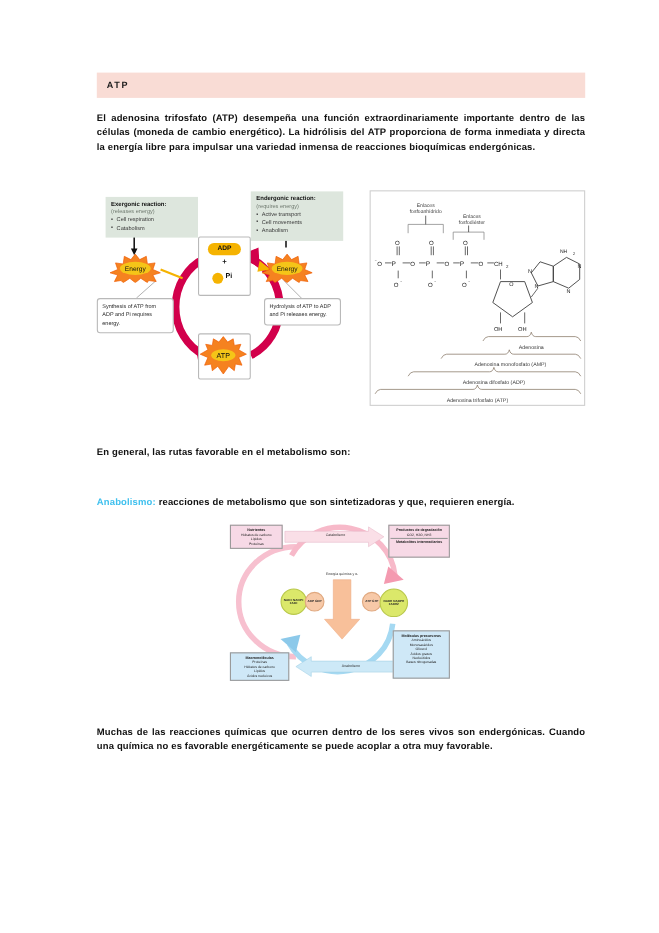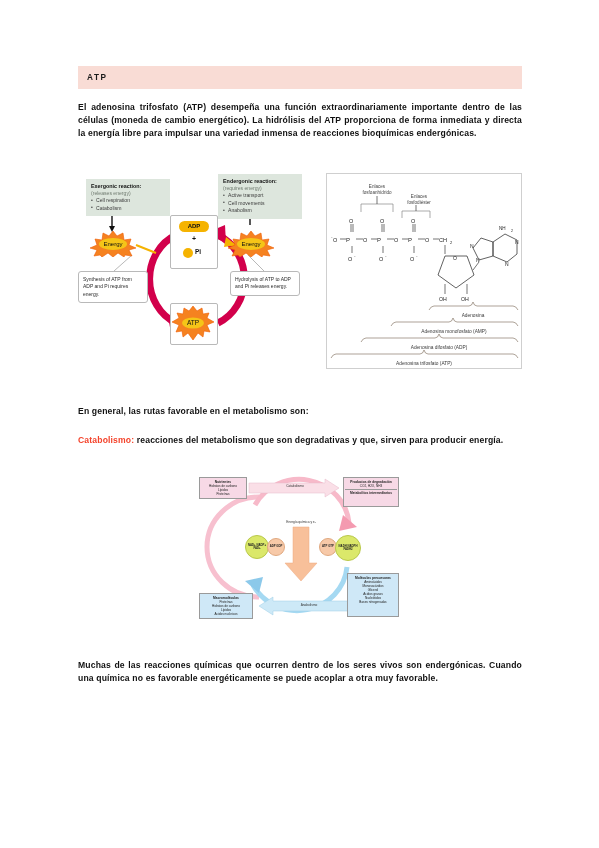--- a/index.html
+++ b/index.html
@@ -9,21 +9,21 @@
   }
   body {
     width: 599px;
     height: 848px;
     position: relative;
     font-family: "Liberation Sans", sans-serif;
     overflow: hidden;
   }
   .page {
     position: absolute;
-    left: 0; top: 0;
+    left: 10px; top: 0;
     width: 536px;
     height: 848px;
     background: #fff;
   }
   .content {
     position: absolute;
     left: 78px;
     top: 66px;
     width: 444px;
   }
@@ -359,24 +359,24 @@
           </g>
         </svg>
       </div>
     </div>
 
     <div class="gap-20"></div>
 
     <div class="gap-12"></div>
     <p class="body-text">En general, las rutas favorable en el metabolismo son:</p>
     <div class="gap-16"></div>
+    <div class="gap-16"></div>
     <p class="body-text">
-      <span class="kw-cata">Catabolismo</span><span class="kw-cata">:</span><span> reacciones del metabolismo que son degradativas y que, sirven para producir energía.</span>
+      <span class="kw-ana">Anabolismo</span><span class="kw-ana">:</span><span> reacciones de metabolismo que son sintetizadoras y que, requieren energía.</span>
     </p>
-    <div class="gap-16"></div>
 
     <div class="gap-12"></div>
 
     <div class="metab-wrap">
       <div class="metab">
 
         <svg width="207" height="150" viewBox="0 0 207 150" style="position:absolute;left:0;top:0;">
 
           <path d="M 62 22 A 52 50 0 0 0 62 122" fill="none" stroke="#f7c0cf" stroke-width="5" transform="rotate(0 103 72)"></path>
           <path d="M 58 30 A 50 48 0 0 1 152 48" fill="none" stroke="#f7b9c9" stroke-width="5"></path>

